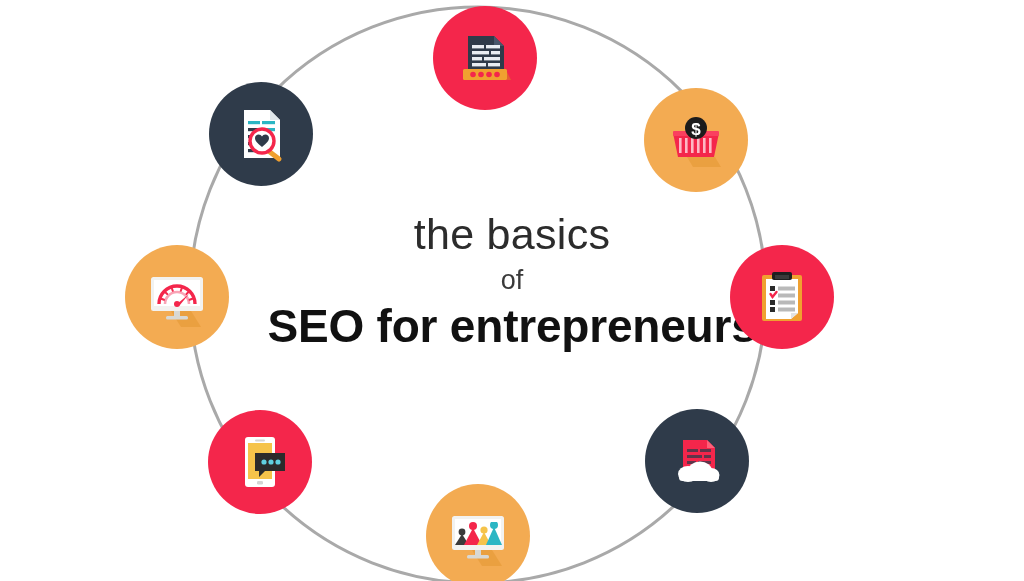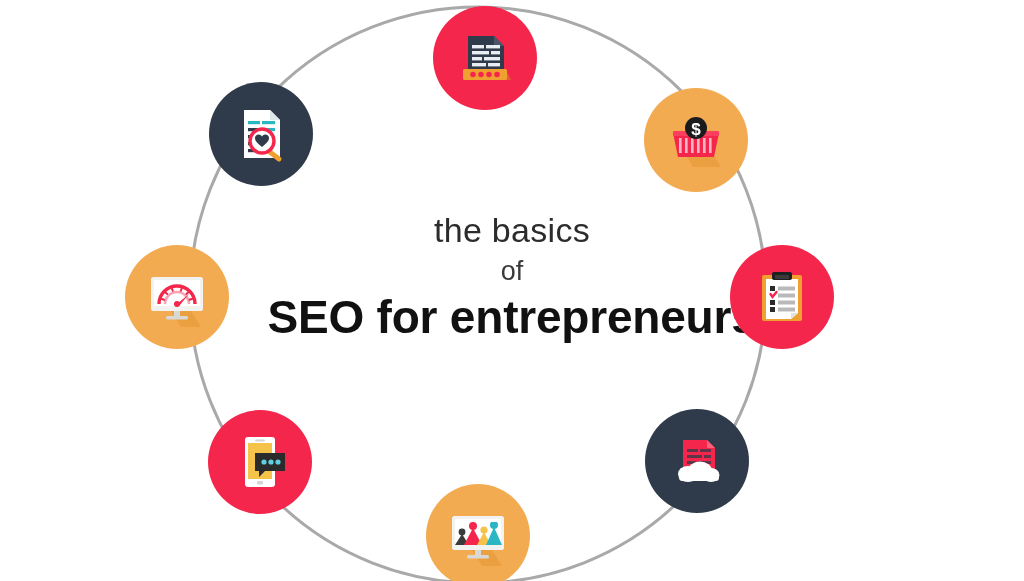--- a/index.html
+++ b/index.html
@@ -29,21 +29,21 @@
   .center-text {
     position: absolute;
     left: 0;
     top: 213px;
     width: 1024px;
     text-align: center;
     line-height: 1;
     user-select: none;
   }
   .line-the-basics {
-    font-size: 34px;
+    font-size: 43px;
     color: #2c2c2c;
     font-weight: 400;
     letter-spacing: 0.3px;
     margin-bottom: 11px;
   }
   .line-of {
     font-size: 27px;
     color: #3a3a3a;
     font-weight: 400;
     margin-bottom: 9px;

